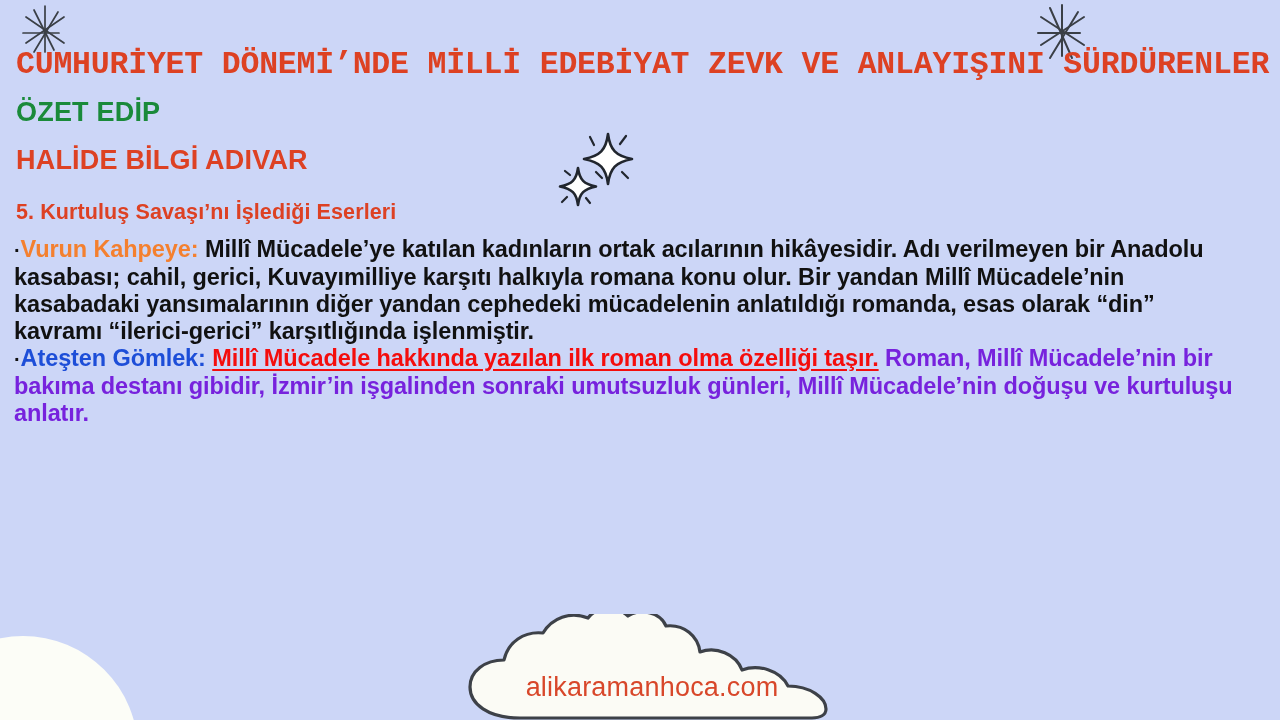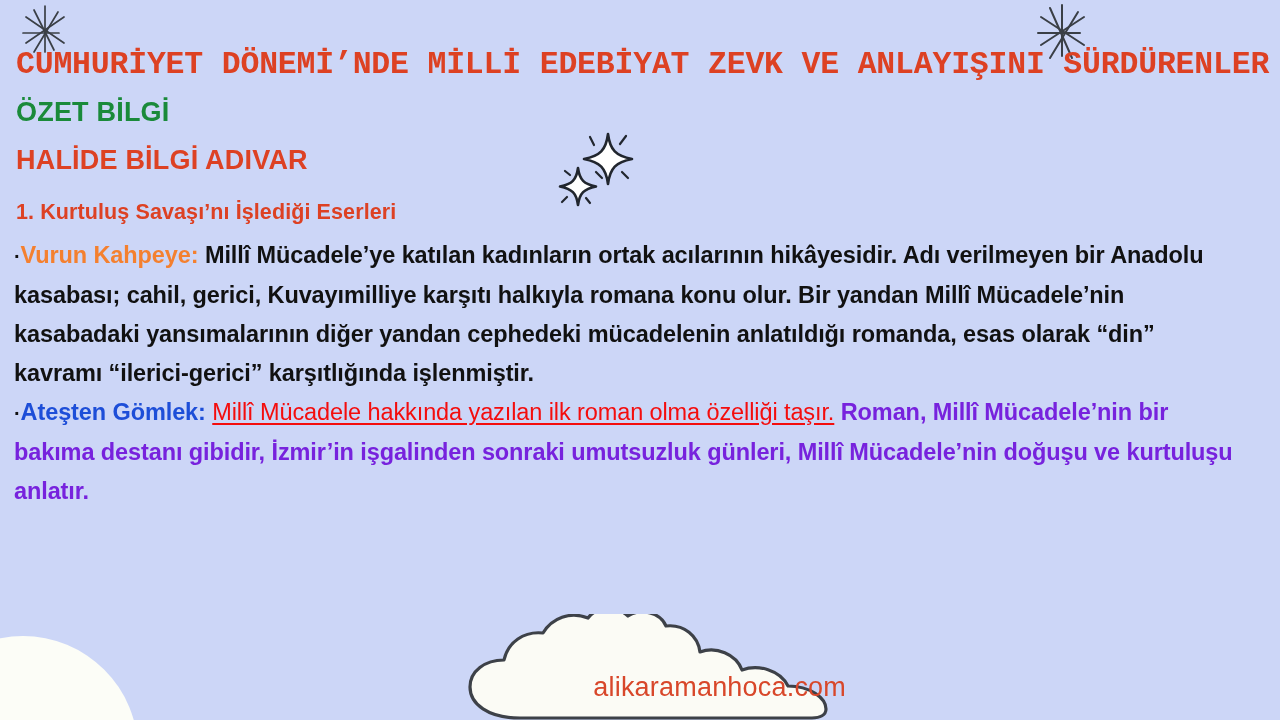--- a/index.html
+++ b/index.html
@@ -38,21 +38,21 @@
   #burst-right { left: 1028px; top: 0px; width: 70px; height: 70px; }
 
   #sparkle-pair { left: 552px; top: 124px; width: 92px; height: 90px; }
 
   #cloud { left: 458px; top: 614px; width: 388px; height: 106px; }
   #cloud-text {
     position: absolute;
     left: 458px;
     top: 672px;
     width: 388px;
-    text-align: right;
+    text-align: center;
     font-size: 27px;
     color: #d8472a;
     letter-spacing: 0.2px;
     font-family: "Liberation Sans", sans-serif;
   }
 
   
   .txt { position: absolute; }
 
   #title {
@@ -92,34 +92,34 @@
     font-weight: bold;
     color: #dd4123;
     letter-spacing: 0.1px;
   }
 
   #body-block {
     left: 14px;
     top: 236px;
     width: 1228px;
     font-size: 23.5px;
-    line-height: 39px;
+    line-height: 27px;
     color: #111111;
     font-weight: bold;
     letter-spacing: -0.1px;
     text-align: left;
   }
 
   .bullet-dot { font-size: 20px; }
 
   .lbl-orange { color: #f4802f; font-weight: bold; }
   .lbl-red    { color: #1d4ed8; font-weight: bold; }
   .underline-red {
     color: #f40d0d;
-    font-weight: normal;
+    font-weight: bold;
     text-decoration: underline;
     text-underline-offset: 3px;
   }
   .purple { color: #7722dd; font-weight: bold; }
   .plain-dark { color: #111111; font-weight: bold; }
 
   #para-2 { margin-top: 39px; }
 </style>
 </head>
 <body>
@@ -176,25 +176,25 @@
              C258 32 278 40 284 56
              C300 50 322 56 330 72
              C352 72 368 84 368 95
              C368 101 362 104 354 104 Z" fill="#fbfbf5" stroke="#3d4148" stroke-width="3.2" stroke-linejoin="round"></path>
   </svg>
 
   <div id="cloud-text">alikaramanhoca.com</div>
 
   <div class="txt" id="title">CUMHURİYET DÖNEMİ’NDE MİLLİ EDEBİYAT ZEVK VE ANLAYIŞINI SÜRDÜRENLER</div>
 
-  <div class="txt" id="subtitle-ozet">ÖZET BİLGİ</div>
+  <div class="txt" id="subtitle-ozet">ÖZET EDİP</div>
 
   <div class="txt" id="author">HALİDE BİLGİ ADIVAR</div>
 
-  <div class="txt" id="section-heading">1. Kurtuluş Savaşı’nı İşlediği Eserleri</div>
+  <div class="txt" id="section-heading">5. Kurtuluş Savaşı’nı İşlediği Eserleri</div>
 
   <div class="txt" id="body-block">
 
     <p style="margin:0;"><span class="bullet-dot">·</span><span class="lbl-orange">Vurun Kahpeye:</span><span class="plain-dark"> Millî Mücadele’ye katılan kadınların ortak acılarının hikâyesidir. Adı verilmeyen bir Anadolu kasabası; cahil, gerici, Kuvayımilliye karşıtı halkıyla romana konu olur. Bir yandan Millî Mücadele’nin kasabadaki yansımalarının diğer yandan cephedeki mücadelenin anlatıldığı romanda, esas olarak “din” kavramı “ilerici-gerici” karşıtlığında işlenmiştir.</span></p>
 
     <p id="para-2" style="margin:0;"><span class="bullet-dot">·</span><span class="lbl-red">Ateşten Gömlek:</span><span class="plain-dark"> </span><span class="underline-red">Millî Mücadele hakkında yazılan ilk roman olma özelliği taşır.</span><span class="plain-dark"> </span><span class="purple">Roman, Millî Mücadele’nin bir bakıma destanı gibidir, İzmir’in işgalinden sonraki umutsuzluk günleri, Millî Mücadele’nin doğuşu ve kurtuluşu anlatır.</span></p>
 
   </div>
 
 </div>

